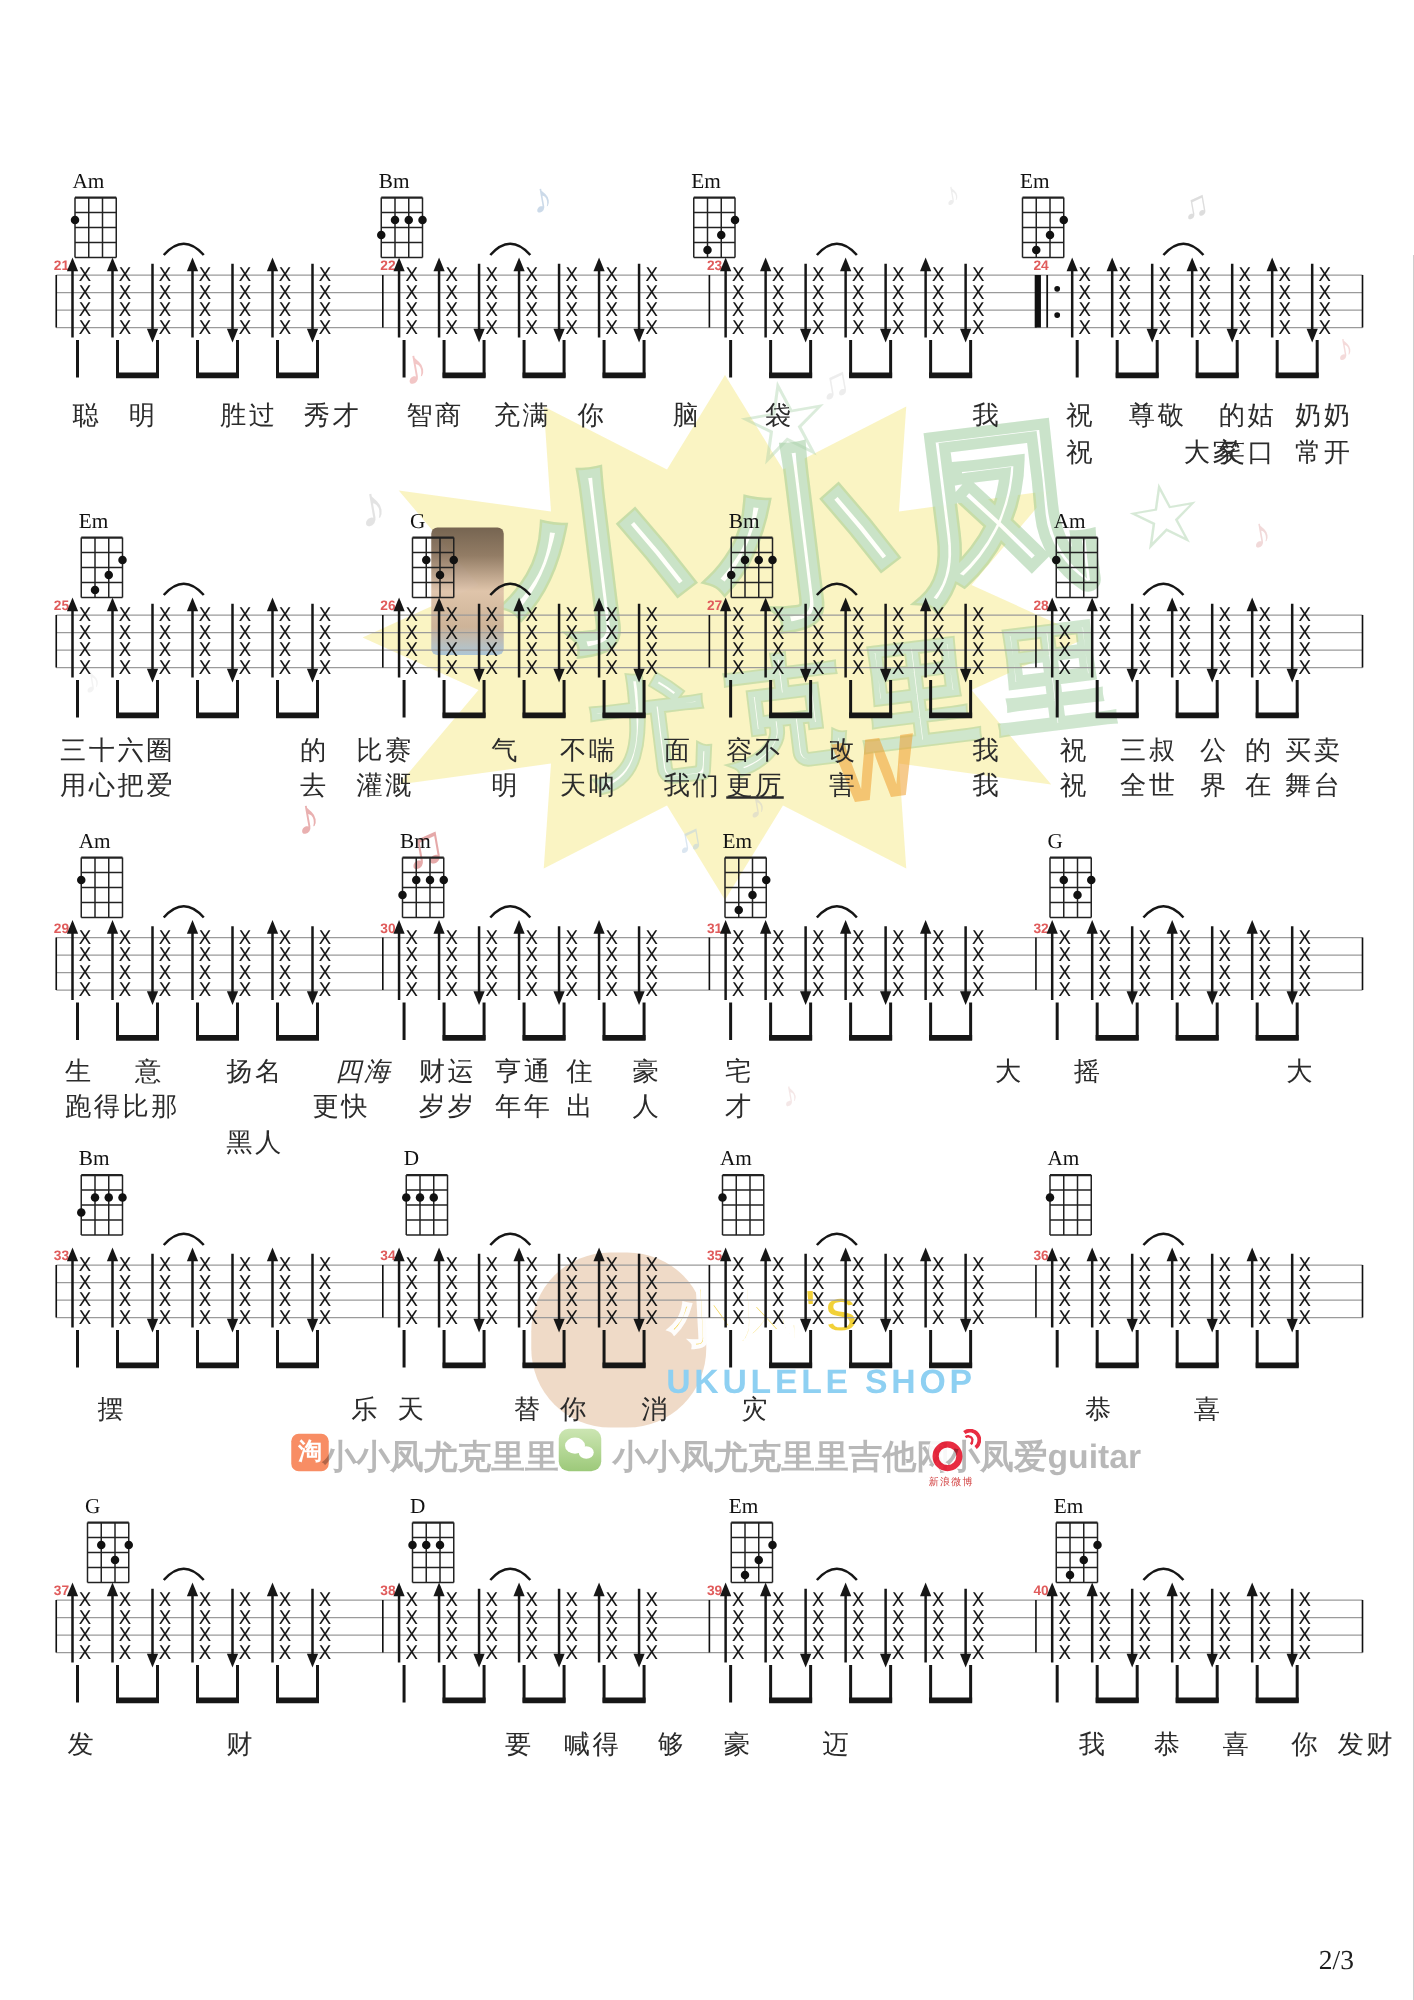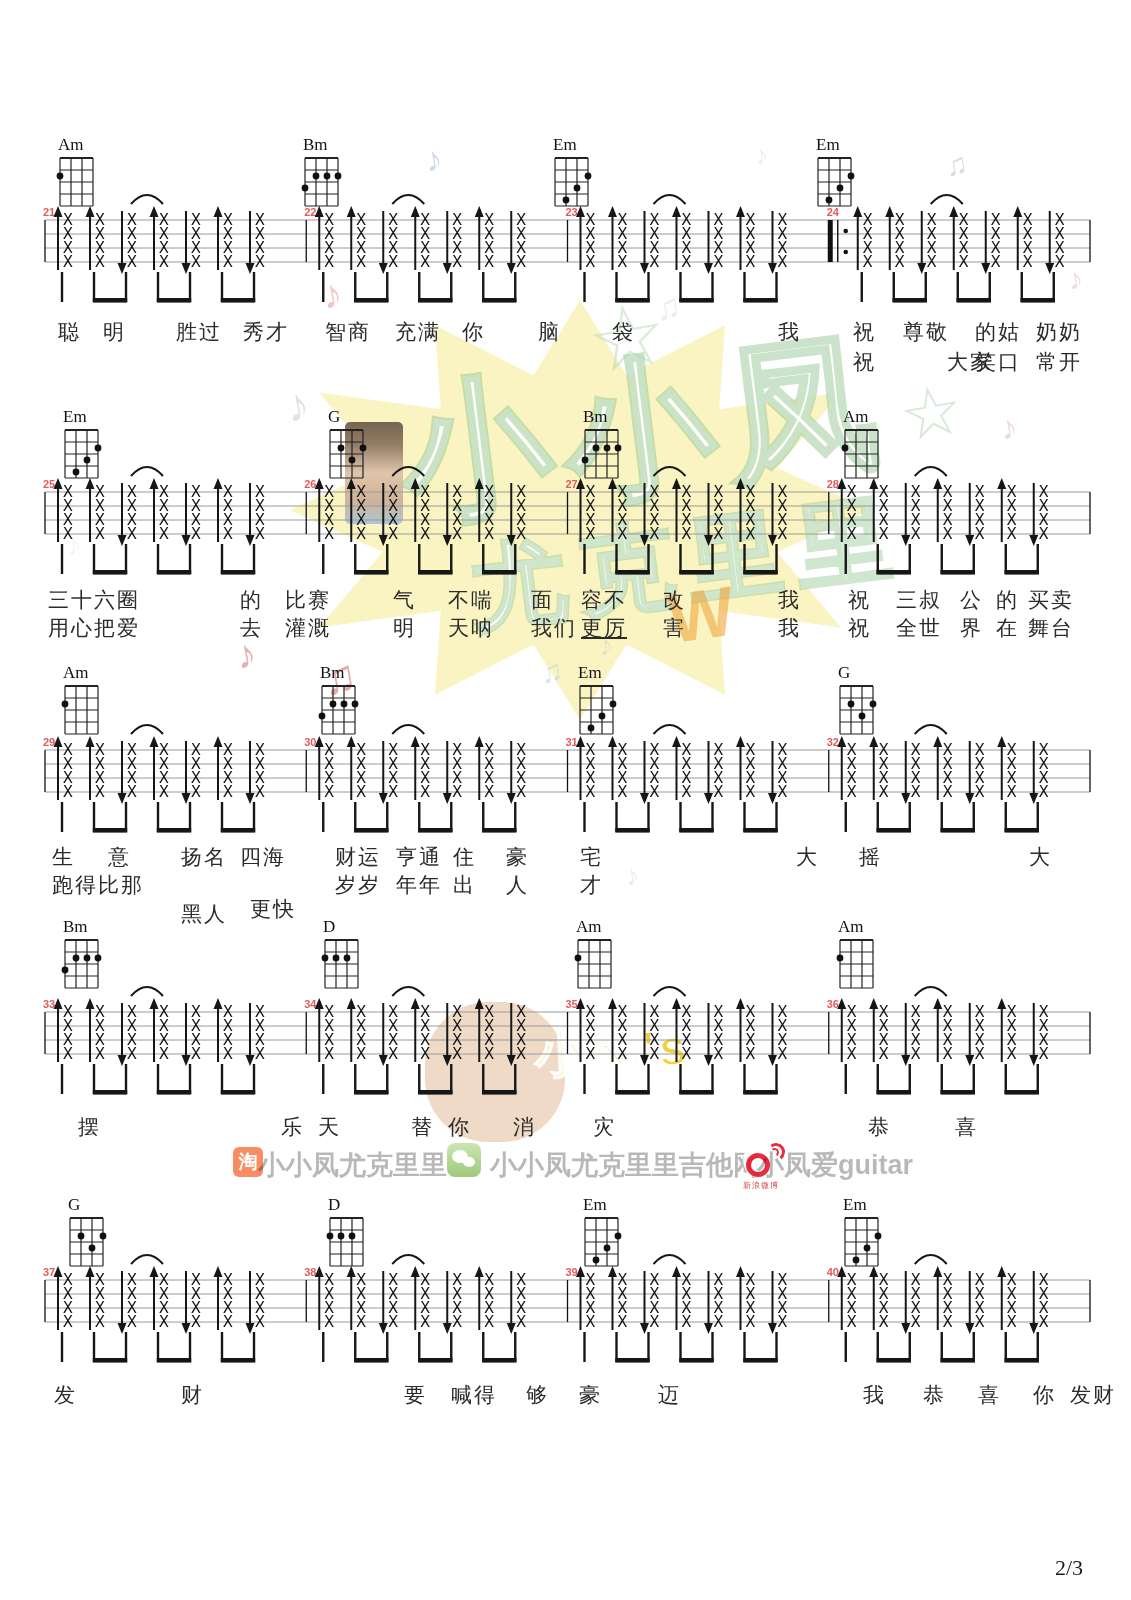--- a/index.html
+++ b/index.html
@@ -78,20 +78,21 @@
 <div id="sheet">
 
   <div id="watermark">
     <div class="wm-star"></div>
     <div class="wm-bubble b1">小小凤</div>
     <div class="wm-bubble b2">尤克里里</div>
     <div class="wm-photo"></div>
     <div class="wm-w">W</div>
     <div class="wm-blob"></div>
     <div class="wm-logo-name">小凤's</div>
+    <div class="wm-logo-shop">UKULELE SHOP</div>
   <span class="wm-note" style="left: 425px; top: 140px; font-size: 34px; color: rgb(155, 183, 212); opacity: 0.5; transform: rotate(-10deg);">♪</span>
       <span class="wm-note" style="left: 945px; top: 148px; font-size: 30px; color: rgb(200, 200, 200); opacity: 0.6; transform: rotate(-10deg);">♫</span>
       <span class="wm-note" style="left: 322px; top: 272px; font-size: 40px; color: rgb(232, 152, 152); opacity: 0.55; transform: rotate(-10deg);">♪</span>
       <span class="wm-note" style="left: 655px; top: 288px; font-size: 34px; color: rgb(220, 220, 220); opacity: 0.5; transform: rotate(-10deg);">♫</span>
       <span class="wm-note" style="left: 1068px; top: 262px; font-size: 30px; color: rgb(238, 195, 195); opacity: 0.6; transform: rotate(-10deg);">♪</span>
       <span class="wm-note" style="left: 286px; top: 378px; font-size: 46px; color: rgb(201, 201, 201); opacity: 0.5; transform: rotate(-10deg);">♪</span>
       <span class="wm-note" style="left: 236px; top: 632px; font-size: 40px; color: rgb(216, 112, 112); opacity: 0.55; transform: rotate(-10deg);">♪</span>
       <span class="wm-note" style="left: 322px; top: 650px; font-size: 46px; color: rgb(204, 85, 85); opacity: 0.5; transform: rotate(-10deg);">♫</span>
       <span class="wm-note" style="left: 598px; top: 628px; font-size: 30px; color: rgb(207, 207, 207); opacity: 0.5; transform: rotate(-10deg);">♪</span>
       <span class="wm-note" style="left: 540px; top: 655px; font-size: 30px; color: rgb(184, 207, 228); opacity: 0.5; transform: rotate(-10deg);">♫</span>
@@ -1582,32 +1583,32 @@
       <span class="lyr" style="left: 663px; top: 614px;">害</span>
       <span class="lyr" style="left: 778px; top: 614px;">我</span>
       <span class="lyr" style="left: 848px; top: 614px;">祝</span>
       <span class="lyr" style="left: 896px; top: 614px;">全世</span>
       <span class="lyr" style="left: 960px; top: 614px;">界</span>
       <span class="lyr" style="left: 996px; top: 614px;">在</span>
       <span class="lyr" style="left: 1028px; top: 614px;">舞台</span>
       <span class="lyr" style="left: 52px; top: 843px;">生</span>
       <span class="lyr" style="left: 108px; top: 843px;">意</span>
       <span class="lyr" style="left: 181px; top: 843px;">扬名</span>
-      <span class="lyr" style="left: 240px; top: 843px;">四海</span>
+      <span class="lyr" style="left: 268px; top: 843px; font-style: italic;">四海</span>
       <span class="lyr" style="left: 335px; top: 843px;">财运</span>
       <span class="lyr" style="left: 396px; top: 843px;">亨通</span>
       <span class="lyr" style="left: 453px; top: 843px;">住</span>
       <span class="lyr" style="left: 506px; top: 843px;">豪</span>
       <span class="lyr" style="left: 580px; top: 843px;">宅</span>
       <span class="lyr" style="left: 796px; top: 843px;">大</span>
       <span class="lyr" style="left: 859px; top: 843px;">摇</span>
       <span class="lyr" style="left: 1029px; top: 843px;">大</span>
       <span class="lyr" style="left: 52px; top: 871px; text-align: center;">跑得比那</span>
       <span class="lyr" style="left: 181px; top: 871px; margin-top: 29px;">黑人</span>
-      <span class="lyr" style="left: 250px; top: 871px; margin-top: 24px;">更快</span>
+      <span class="lyr" style="left: 250px; top: 871px;">更快</span>
       <span class="lyr" style="left: 335px; top: 871px;">岁岁</span>
       <span class="lyr" style="left: 396px; top: 871px;">年年</span>
       <span class="lyr" style="left: 453px; top: 871px;">出</span>
       <span class="lyr" style="left: 506px; top: 871px;">人</span>
       <span class="lyr" style="left: 580px; top: 871px;">才</span>
       <span class="lyr" style="left: 78px; top: 1113px;">摆</span>
       <span class="lyr" style="left: 281px; top: 1113px;">乐</span>
       <span class="lyr" style="left: 318px; top: 1113px;">天</span>
       <span class="lyr" style="left: 411px; top: 1113px;">替</span>
       <span class="lyr" style="left: 448px; top: 1113px;">你</span>

